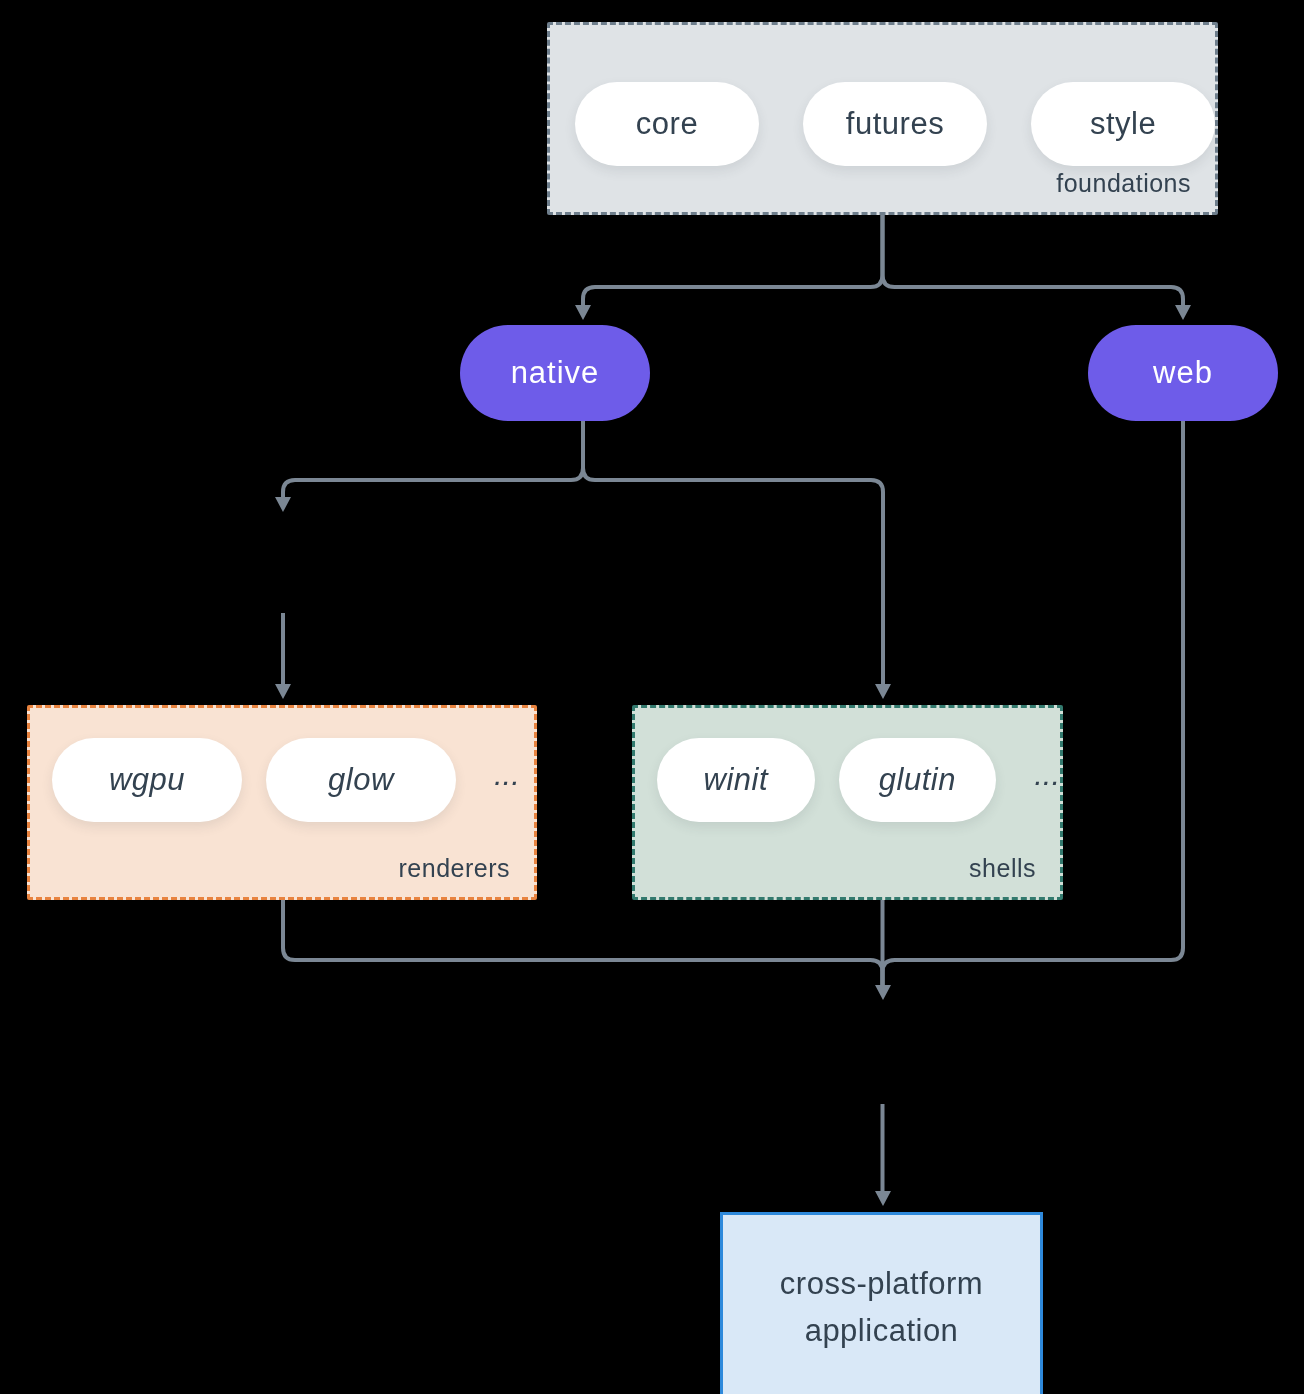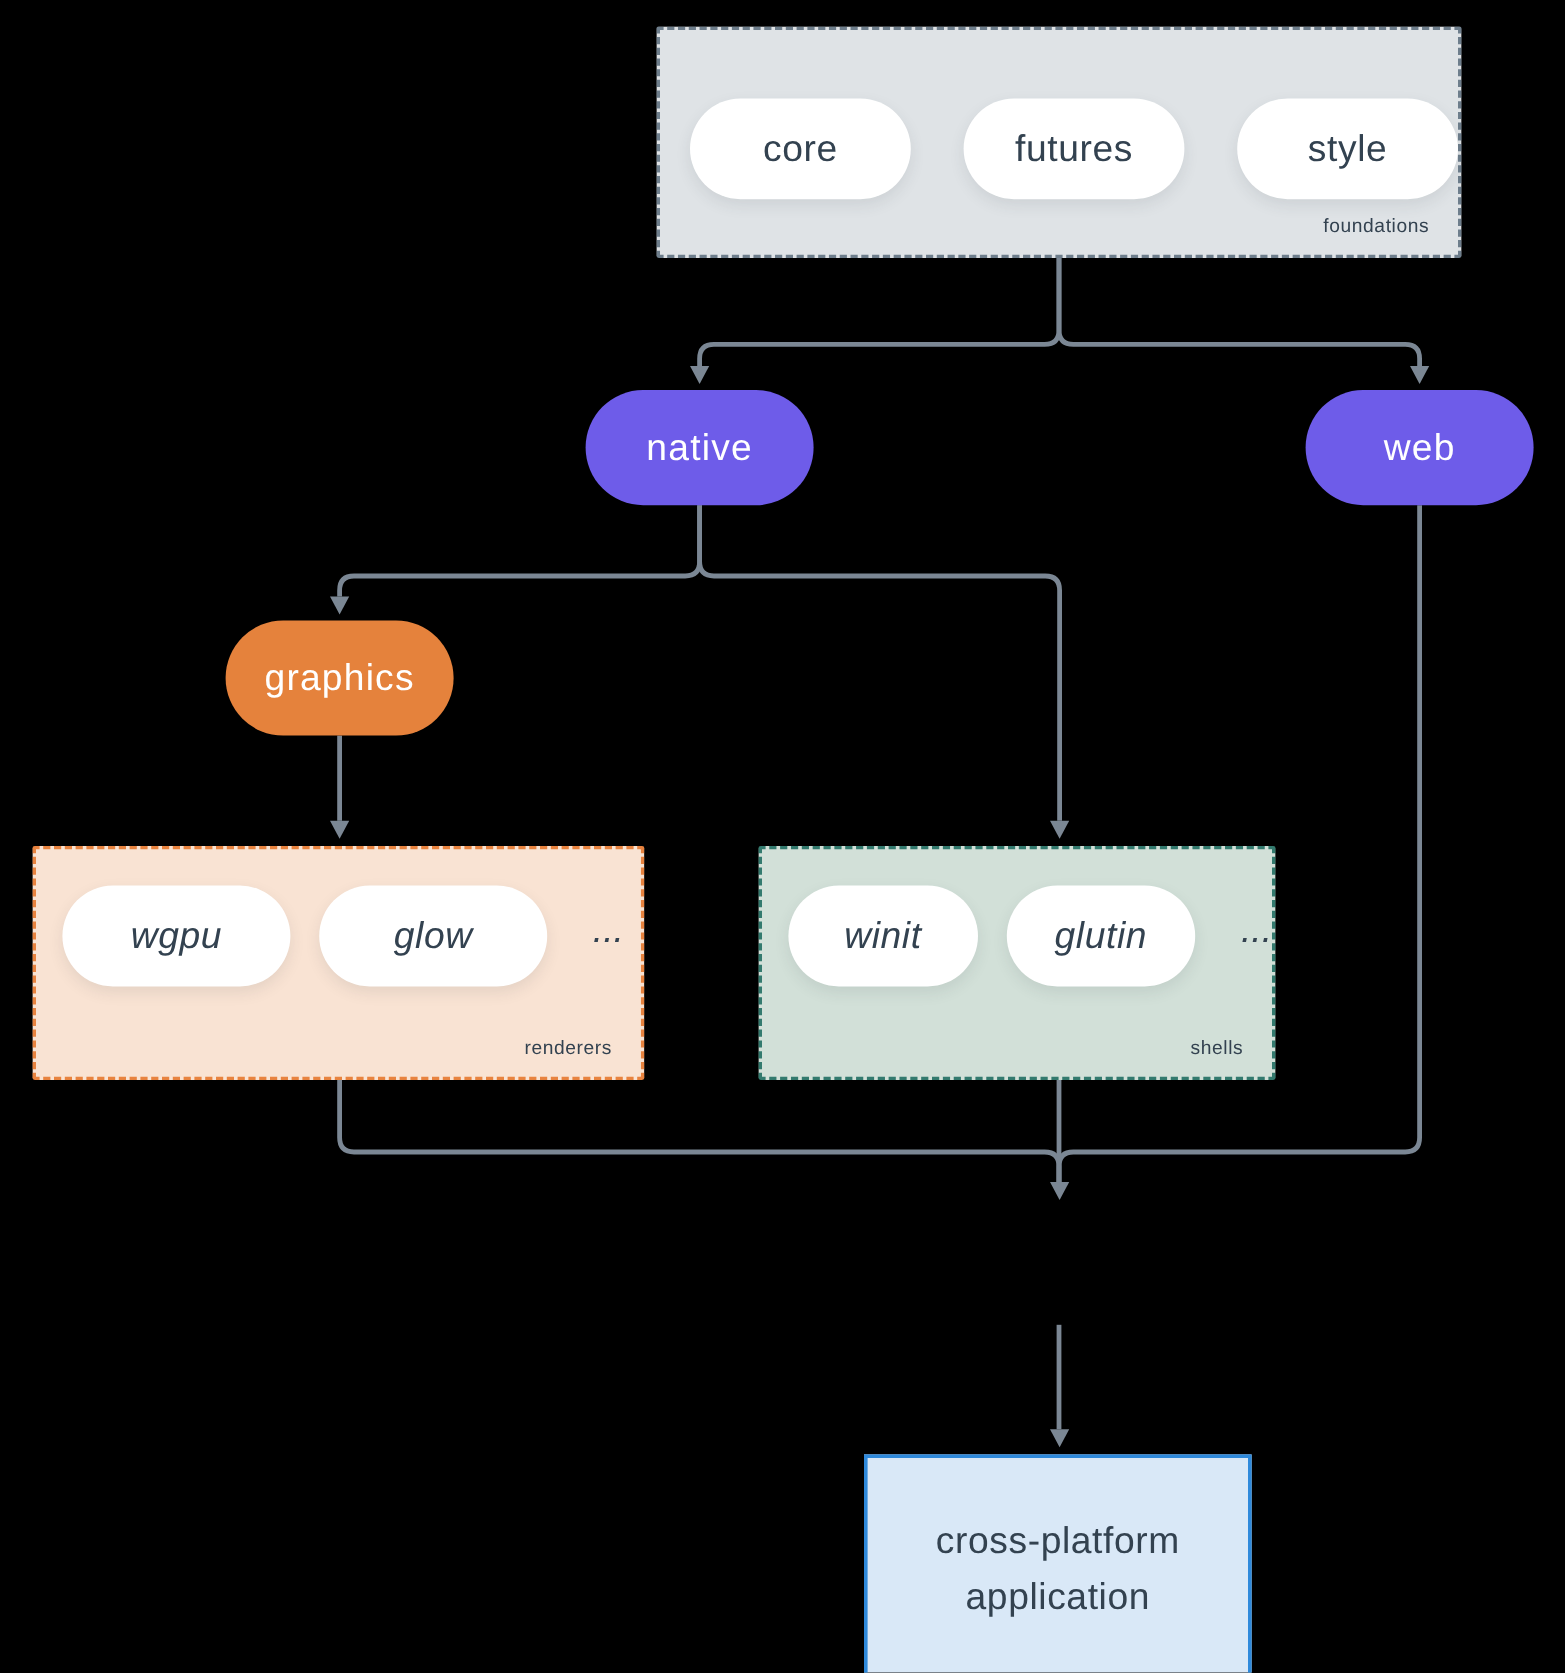--- a/index.html
+++ b/index.html
@@ -29,21 +29,21 @@
     border-radius: 2px;
   }
   .group .pill-row {
     display: flex;
     align-items: center;
   }
   .group-label {
     position: absolute;
     right: 24px;
     bottom: 14px;
-    font-size: 16px;
+    font-size: 25px;
     color: #334250;
     letter-spacing: 0.5px;
   }
   .foundations {
     left: 547px; top: 22px; width: 671px; height: 193px;
     background: #dfe3e6;
     border-color: #6e7e8c;
   }
   .foundations .pill-row { padding: 57px 0 0 25px; gap: 44px; }
   .renderers {
@@ -84,21 +84,21 @@
     display: flex;
     align-items: center;
     justify-content: center;
     width: 190px;
     height: 96px;
     border-radius: 48px;
     font-size: 31px;
     color: #ffffff;
     letter-spacing: 1px;
   }
-  .native  { left: 488px;  top: 325px;  background: #6e5ce9; }
+  .native  { left: 460px;  top: 325px;  background: #6e5ce9; }
   .web     { left: 1088px; top: 325px;  background: #6e5ce9; }
   .graphics{ left: 188px;  top: 517px;  background: #e5823c; }
   .iced    { left: 788px;  top: 1008px; background: #2e89db; }
 
   
   .appbox {
     left: 720px; top: 1212px; width: 323px; height: 189px;
     background: #d9e8f7;
     border: 3px solid #2e89db;
     display: flex;
@@ -149,21 +149,20 @@
       <div class="pill">core</div>
       <div class="pill">futures</div>
       <div class="pill">style</div>
     </div>
     <div class="group-label">foundations</div>
   </div>
 
   <div class="node cnode native">native</div>
   <div class="node cnode web">web</div>
 
-  <div class="node cnode graphics">graphics</div>
 
   <div class="node group renderers">
     <div class="pill-row">
       <div class="pill">wgpu</div>
       <div class="pill">glow</div>
       <div class="ellipsis">...</div>
     </div>
     <div class="group-label">renderers</div>
   </div>
 

